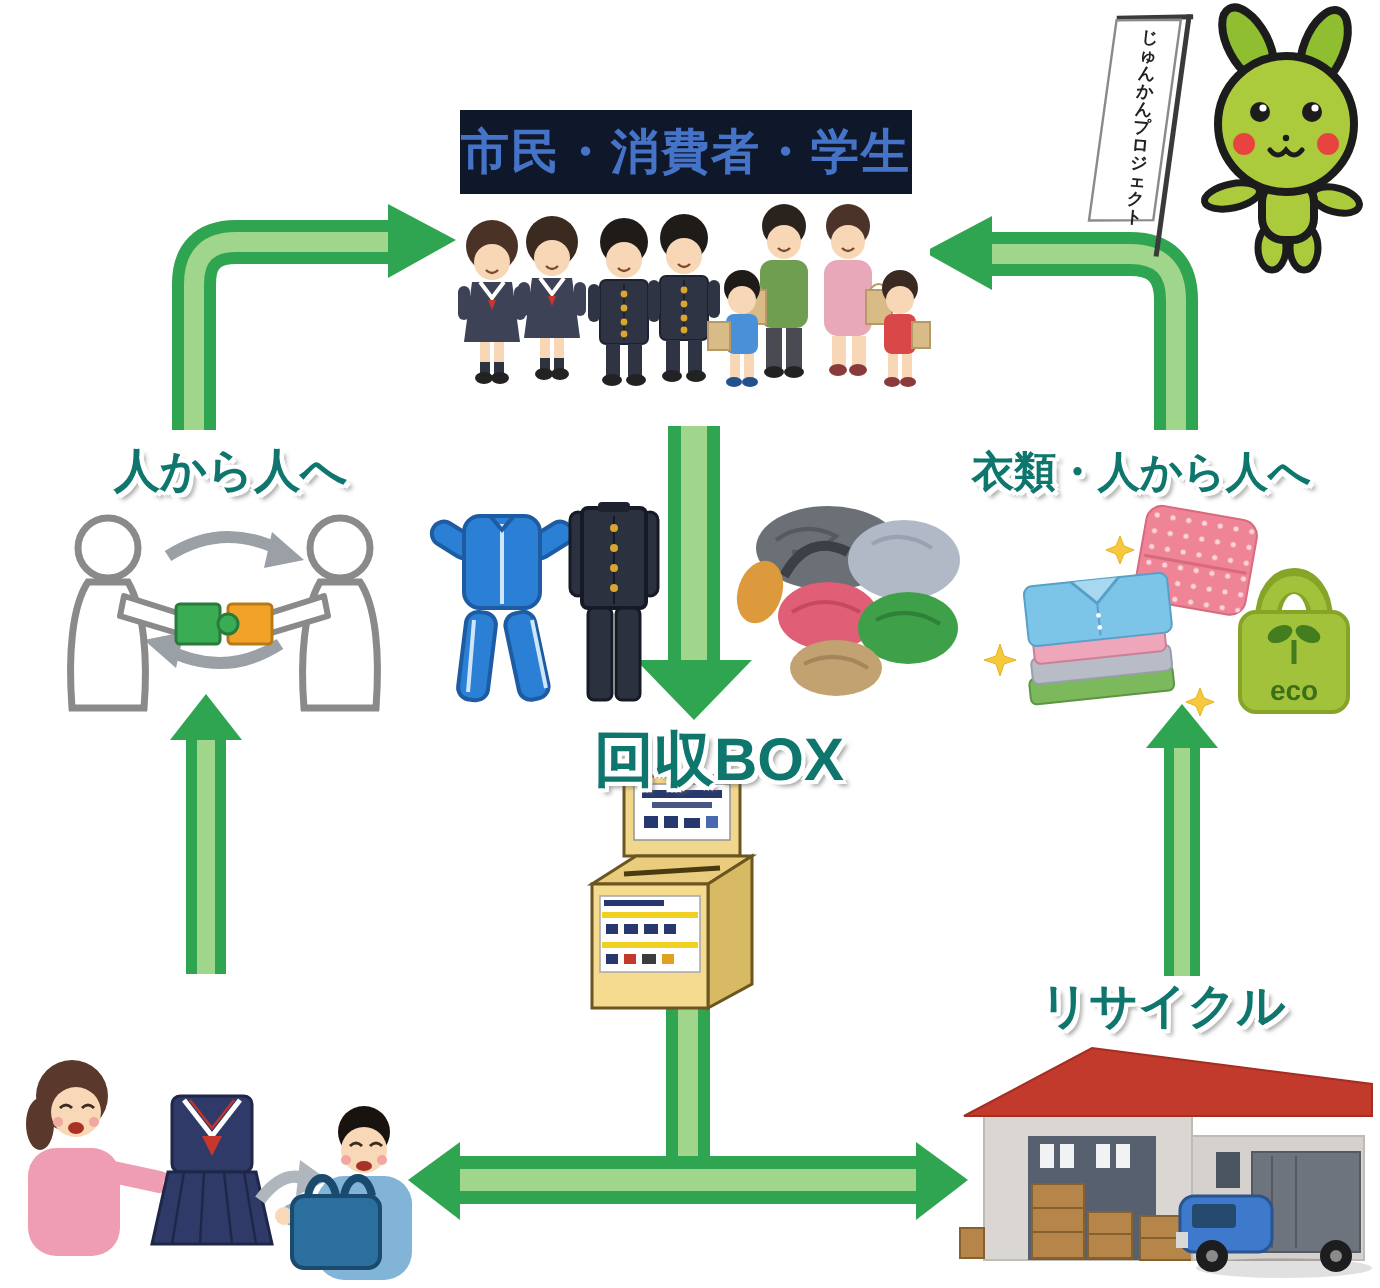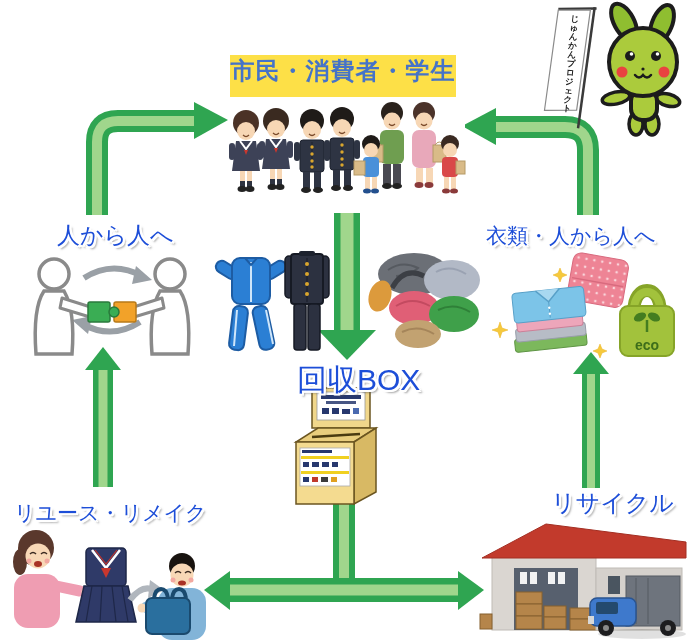--- a/index.html
+++ b/index.html
@@ -1,23 +1,23 @@
 <!DOCTYPE html>
 <html><head>
 <meta charset="utf-8">
 <style>
   html,body{margin:0;padding:0;background:#fff;}
   .canvas{position:relative;width:690px;height:644px;background:#ffffff;
           font-family:"Liberation Sans","DejaVu Sans",sans-serif;overflow:hidden;}
   .abs{position:absolute;}
   svg{display:block;}
-  .title-box{position:absolute;left:230px;top:55px;width:226px;height:42px;background:#fde047;
-             display:flex;justify-content:center;
+  .title-box{position:absolute;left:230px;top:55px;width:226px;height:42px;background:#0f172a;
+             display:flex;align-items:center;justify-content:center;
              font-weight:bold;font-size:24px;color:#4573c8;letter-spacing:1px;z-index:3;}
-  .dlabel{position:absolute;font-weight:normal;color:#1d4ed8;white-space:nowrap;z-index:3;
+  .dlabel{position:absolute;font-weight:bold;color:#0f766e;white-space:nowrap;z-index:3;
           text-shadow:-2px -2px 0 #fff,2px -2px 0 #fff,-2px 2px 0 #fff,2px 2px 0 #fff,
                       -2px 0 0 #fff,2px 0 0 #fff,0 -2px 0 #fff,0 2px 0 #fff,
                       3px 3px 2px rgba(90,90,90,.55);}
   .arrow-dark{fill:none;stroke:#2fa551;stroke-linejoin:round;}
   .arrow-light{fill:none;stroke:#a0d68c;stroke-linejoin:round;}
   .head{fill:#2fa551;}
   .z1{z-index:1;} .z2{z-index:2;}
 </style>
 </head>
 <body>
@@ -66,22 +66,21 @@
     </g>
   </svg>
 
   <div class="title-box">
     <span>市民・消費者・学生</span>
   </div>
 
   <div class="dlabel" style="left:57px;top:220px;font-size:23px">人から人へ</div>
   <div class="dlabel" style="left:486px;top:222px;font-size:21px">衣類・人から人へ</div>
   <div class="dlabel" style="left:297px;top:360px;font-size:30px">回収BOX</div>
-  <div class="dlabel" style="left:14px;top:499px;font-size:21px">リユース・リメイク</div>
-  <div class="dlabel" style="left:551px;top:487px;font-size:24px">リサイクル</div>
+  <div class="dlabel" style="left:520px;top:487px;font-size:24px">リサイクル</div>
 
   <svg class="abs z2" style="left:538px;top:0" width="152" height="138" viewBox="0 0 152 138">
     <g transform="rotate(5 40 60)">
       <line x1="52" y1="6" x2="46" y2="128" stroke="#3a3a3a" stroke-width="2.5"></line>
       <line x1="16" y1="11" x2="54" y2="7" stroke="#3a3a3a" stroke-width="2.5"></line>
       <path d="M16,12 L48,9 L43,110 L11,113 Z" fill="#ffffff" stroke="#8a8a8a" stroke-width="1.2"></path>
       <text x="29" y="22" font-size="8.5" fill="#222" font-weight="bold"><tspan x="29" dy="0">じ</tspan><tspan x="29" dy="9">ゅ</tspan><tspan x="29" dy="9">ん</tspan><tspan x="29" dy="9">か</tspan><tspan x="29" dy="9">ん</tspan><tspan x="29" dy="9">プ</tspan><tspan x="29" dy="9">ロ</tspan><tspan x="29" dy="9">ジ</tspan><tspan x="29" dy="9">ェ</tspan><tspan x="29" dy="9">ク</tspan><tspan x="29" dy="9">ト</tspan></text>
     </g>
     <g>
       <ellipse cx="86" cy="22" rx="10" ry="20" fill="#8fbe30" stroke="#1c1c1c" stroke-width="4" transform="rotate(-28 86 22)"></ellipse>

